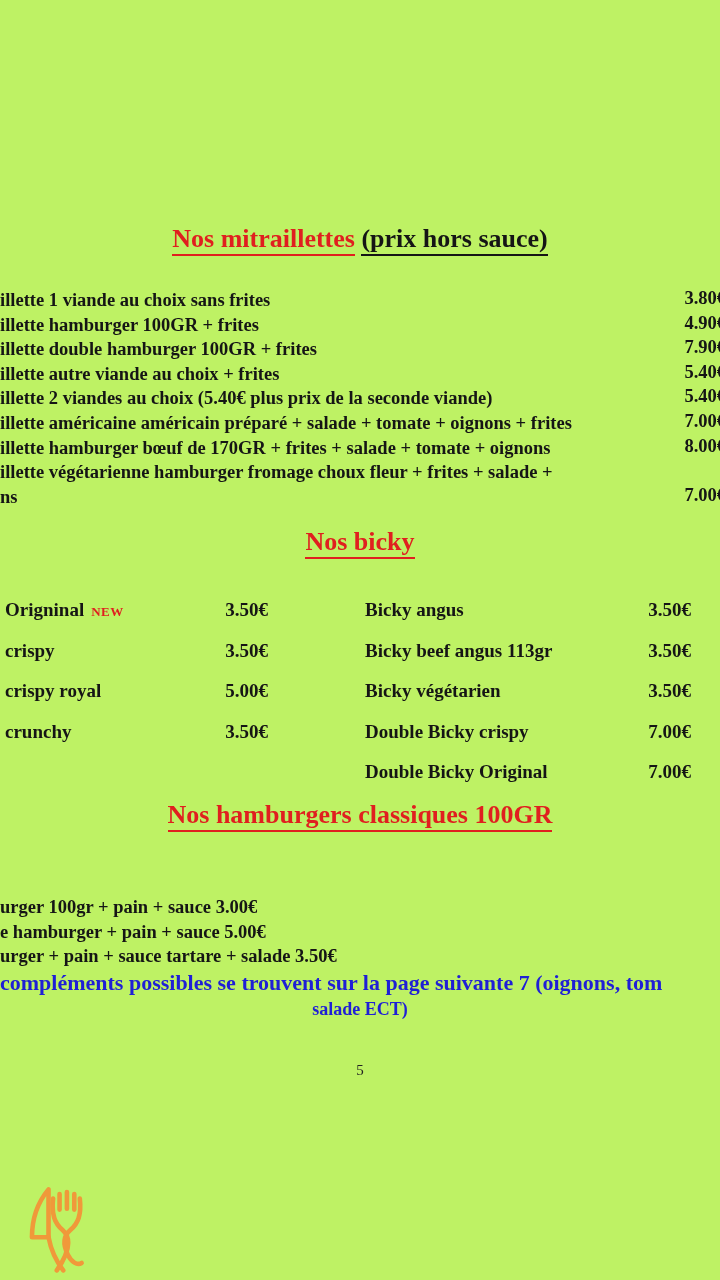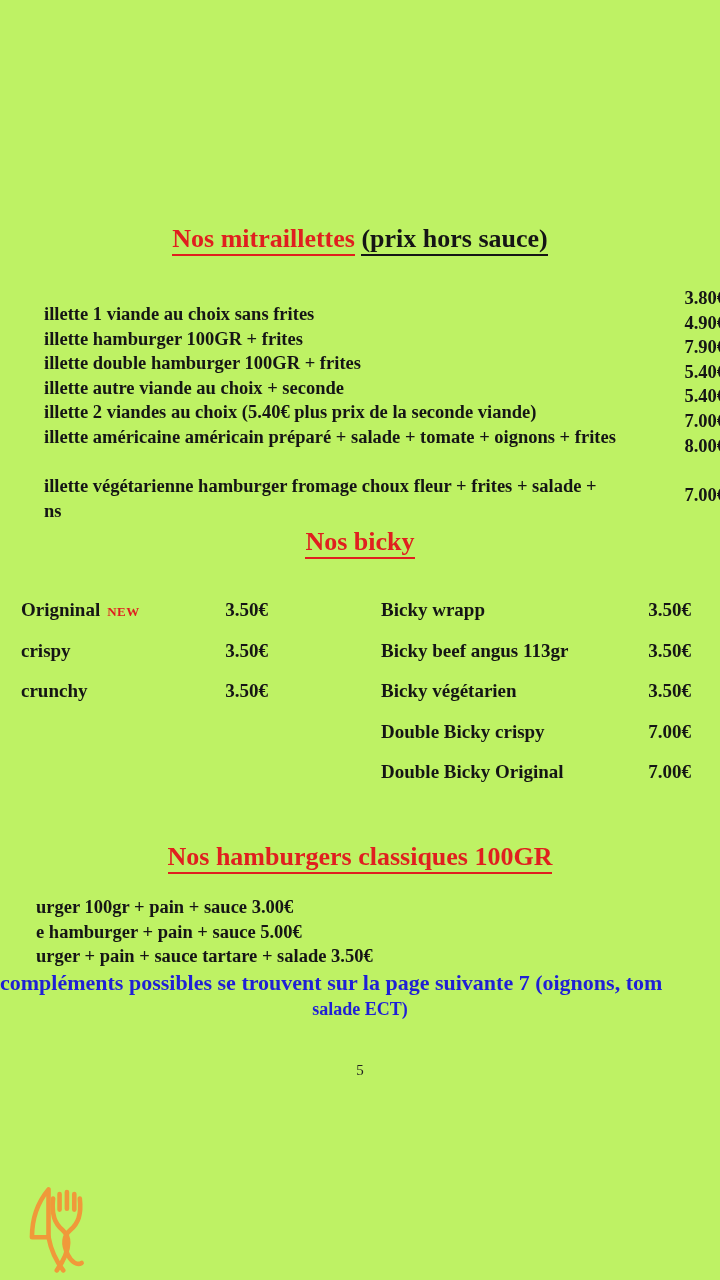--- a/index.html
+++ b/index.html
@@ -10,40 +10,40 @@
     overflow:hidden;
     font-family:Liberation Serif, serif;
     color:#151515;
   }
   
   .heading{position:absolute;left:0;width:720px;text-align:center;font-size:26px;font-weight:bold;white-space:nowrap;}
   .heading .red{color:#e01f1f;border-bottom:2.5px solid #e01f1f;padding-bottom:1px;}
   .heading .blk{color:#151515;border-bottom:2.5px solid #151515;padding-bottom:1px;}
   #mitraillettes-title{top:224px;}
   #bicky-title{top:527px;}
-  #hamburgers-title{top:842px;}
+  #hamburgers-title{top:800px;}
 
   
   .mlist{position:absolute;left:0;top:288px;width:720px;}
   .m-row{position:relative;height:24.6px;font-size:18.5px;font-weight:bold;}
-  .m-label{position:absolute;left:0;top:16px;white-space:nowrap;padding-left:44px;}
+  .m-label{position:absolute;left:0;top:2px;white-space:nowrap;}
   .m-price{position:absolute;right:-6px;top:0;white-space:nowrap;}
 
   
   .b-col{position:absolute;top:599px;}
   #bicky-left{left:5px;width:263px;}
   #bicky-right{left:365px;width:326px;}
-  .b-row{position:relative;height:40.5px;font-size:19px;font-weight:bold;margin-left:16px;}
+  .b-row{position:relative;height:40.5px;font-size:19px;font-weight:bold;}
   .b-label{position:absolute;left:0;top:0;white-space:nowrap;}
   .b-price{position:absolute;right:0;top:0;white-space:nowrap;}
   .b-badge{color:#e01f1f;font-size:13px;font-weight:bold;margin-left:7px;letter-spacing:0.5px;}
 
   
   .hlist{position:absolute;left:0;top:897px;width:720px;}
-  .h-line{height:24.6px;font-size:18.5px;font-weight:bold;white-space:nowrap;padding-left:36px;}
+  .h-line{height:24.6px;font-size:18.5px;font-weight:bold;white-space:nowrap;}
 
   
   .note1{position:absolute;left:0;top:970px;width:760px;font-size:22px;font-weight:bold;color:#1f1fd6;white-space:nowrap;}
   .note2{position:absolute;left:0;top:999px;width:720px;text-align:center;font-size:18px;font-weight:bold;color:#1f1fd6;}
 
   
   .page-num{position:absolute;left:0;top:1062px;width:720px;text-align:center;font-size:15px;font-weight:normal;color:#222;}
 
   
   .logo{position:absolute;left:20px;top:1182px;width:92px;height:92px;}
@@ -64,32 +64,33 @@
     </div>
     <div class="m-row">
       <span class="m-label">illette hamburger 100GR + frites</span>
       <span class="m-price">4.90€</span>
     </div>
     <div class="m-row">
       <span class="m-label">illette double hamburger 100GR + frites</span>
       <span class="m-price">7.90€</span>
     </div>
     <div class="m-row">
-      <span class="m-label">illette autre viande au choix + seconde</span>
+      <span class="m-label">illette autre viande au choix + frites</span>
       <span class="m-price">5.40€</span>
     </div>
     <div class="m-row">
       <span class="m-label">illette 2 viandes au choix (5.40€ plus prix de la seconde viande)</span>
       <span class="m-price">5.40€</span>
     </div>
     <div class="m-row">
       <span class="m-label">illette américaine américain préparé + salade + tomate + oignons + frites</span>
       <span class="m-price">7.00€</span>
     </div>
     <div class="m-row">
+      <span class="m-label">illette hamburger bœuf de 170GR + frites + salade + tomate + oignons</span>
       <span class="m-price">8.00€</span>
     </div>
     <div class="m-row">
       <span class="m-label">illette végétarienne hamburger fromage choux fleur + frites + salade +</span>
       <span class="m-price"></span>
     </div>
     <div class="m-row">
       <span class="m-label">ns</span>
       <span class="m-price">7.00€</span>
     </div>
@@ -102,28 +103,32 @@
   <div class="b-col" id="bicky-left">
     <div class="b-row">
       <span class="b-label"><span>Origninal</span><span class="b-badge">NEW</span></span>
       <span class="b-price">3.50€</span>
     </div>
     <div class="b-row">
       <span class="b-label"><span>crispy</span><span class="b-badge"></span></span>
       <span class="b-price">3.50€</span>
     </div>
     <div class="b-row">
+      <span class="b-label"><span>crispy royal</span><span class="b-badge"></span></span>
+      <span class="b-price">5.00€</span>
+    </div>
+    <div class="b-row">
       <span class="b-label"><span>crunchy</span><span class="b-badge"></span></span>
       <span class="b-price">3.50€</span>
     </div>
   </div>
 
   <div class="b-col" id="bicky-right">
     <div class="b-row">
-      <span class="b-label">Bicky wrapp</span>
+      <span class="b-label">Bicky angus</span>
       <span class="b-price">3.50€</span>
     </div>
     <div class="b-row">
       <span class="b-label">Bicky beef angus 113gr</span>
       <span class="b-price">3.50€</span>
     </div>
     <div class="b-row">
       <span class="b-label">Bicky végétarien</span>
       <span class="b-price">3.50€</span>
     </div>

